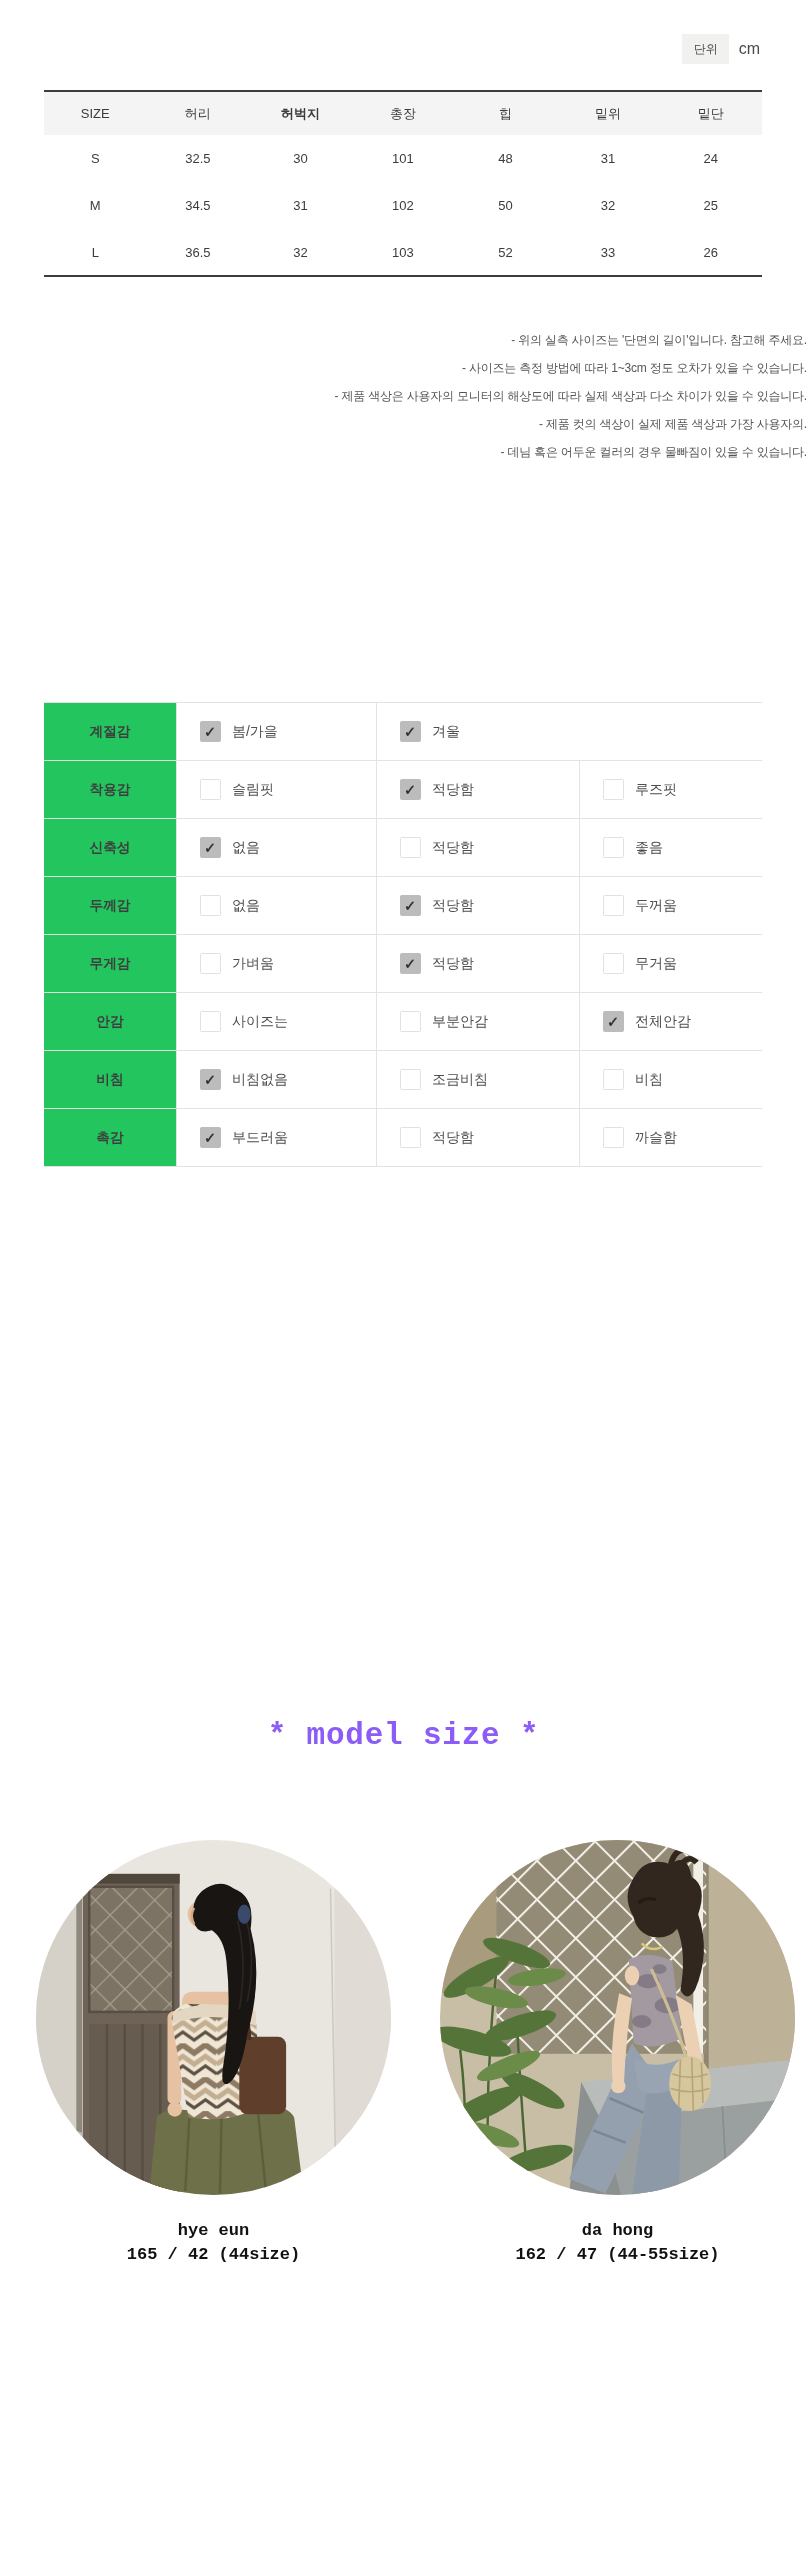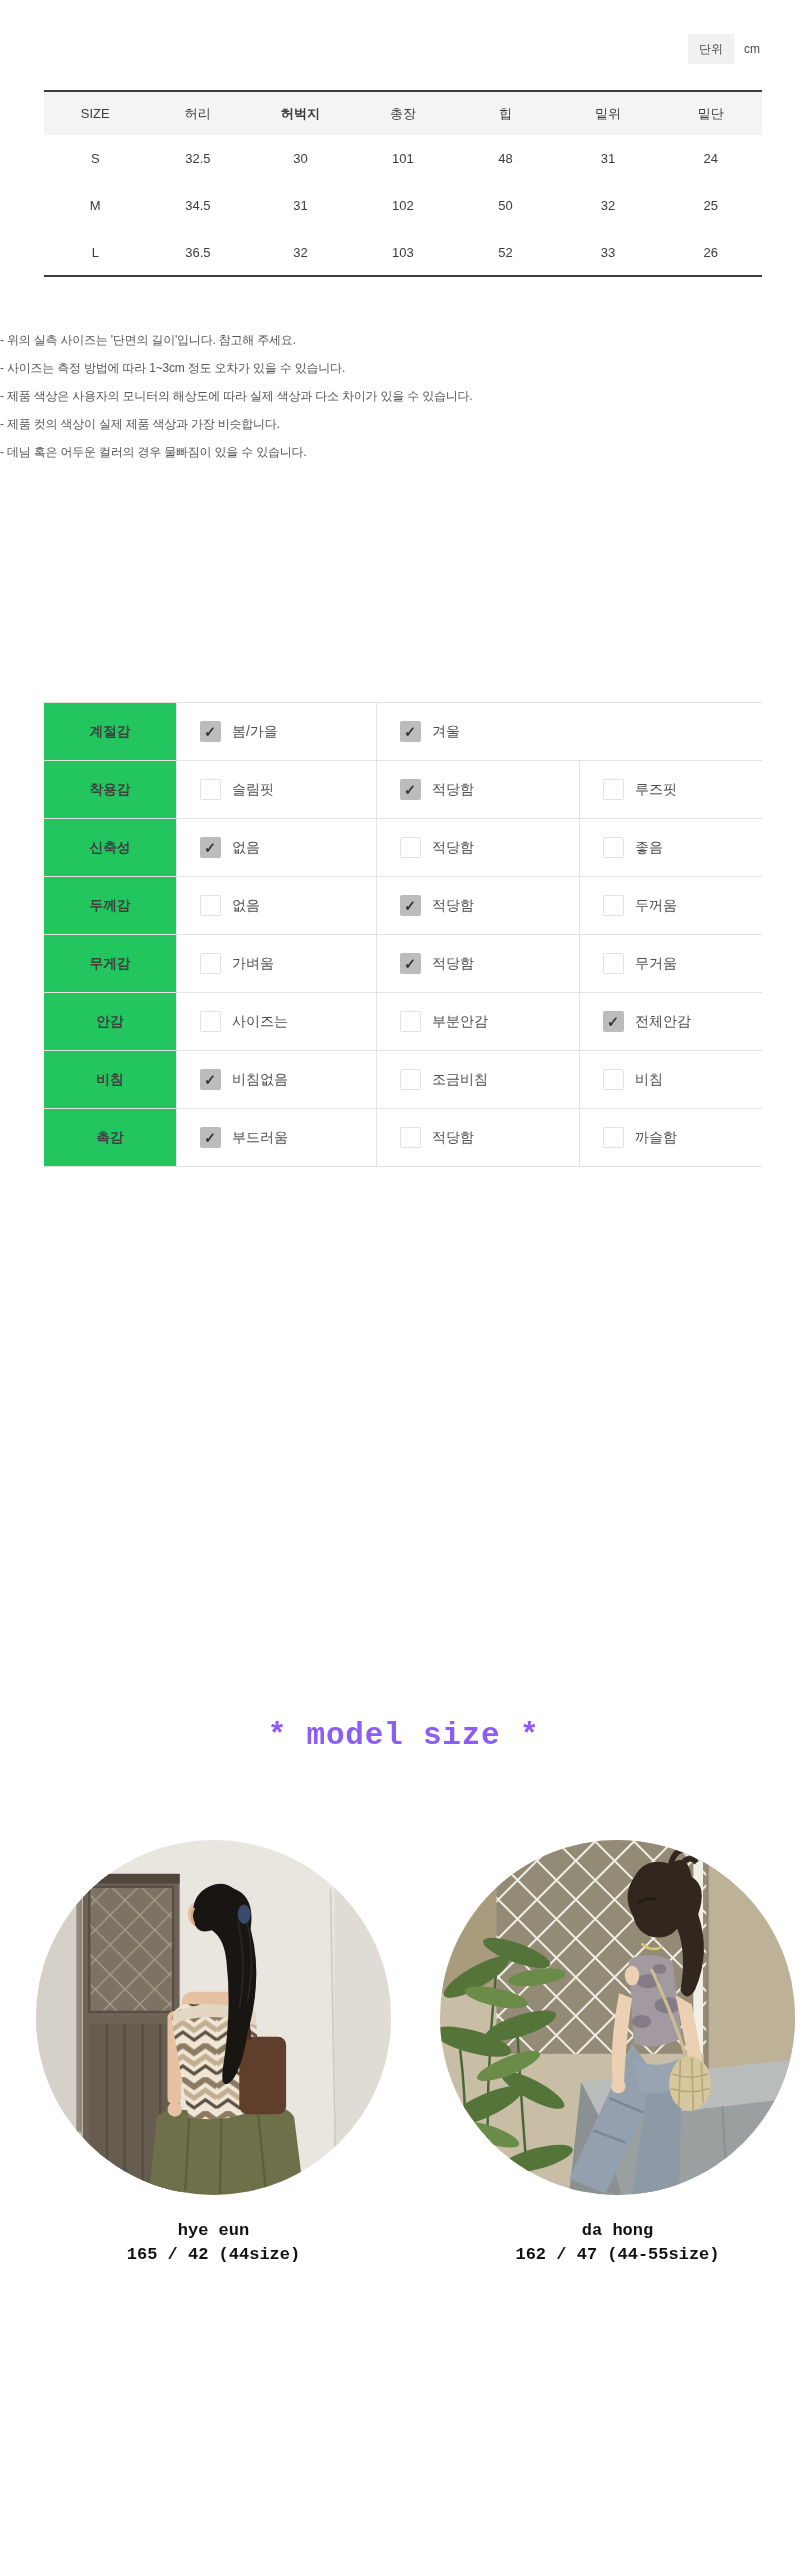--- a/index.html
+++ b/index.html
@@ -3,33 +3,33 @@
 <meta charset="utf-8">
 <style>
   * { margin:0; padding:0; box-sizing:border-box; }
   html,body { background:#ffffff; }
   body { font-family:"Liberation Sans", sans-serif; color:#3c3c3c; }
   .page { position:relative; width:807px; height:2576px; margin:16px auto; background:#fff; overflow:hidden; }
 
   
   .unit-row { position:absolute; top:18px; right:47px; display:flex; align-items:center; gap:9.7px; }
   .unit-box { background:#f1f1f0; color:#4a4a4a; font-size:12px; padding:6.5px 11.3px; }
-  .unit-val { color:#4a4a4a; font-size:12px; }
+  .unit-val { color:#4a4a4a; font-size:16px; }
 
   
   .size-table-wrap { position:absolute; left:44px; top:74px; width:718px; }
   table.size { width:100%; border-collapse:collapse; table-layout:fixed;
                border-top:2.4px solid #3d3d3d; border-bottom:2.4px solid #3d3d3d; }
   table.size th { background:#f4f4f4; font-weight:normal; font-size:13px; color:#3c3c3c;
                   height:44px; text-align:center; }
   table.size th.bold { font-weight:bold; }
   table.size td { height:47px; text-align:center; font-size:13px; color:#3c3c3c; }
 
   
-  .notes { position:absolute; left:0; top:310px; width:807px; text-align:left; }
+  .notes { position:absolute; left:0; top:310px; width:807px; text-align:right; }
   .note-line { font-size:12px; color:#555; line-height:28px; letter-spacing:-0.2px; }
 
   
   .attr-table { position:absolute; left:44px; top:686px; width:718px; border-bottom:0.8px solid #e3e3e3; }
   .attr-row { display:flex; border-top:0.8px solid #e3e3e3; height:58px; }
   .attr-label { width:132px; background:#22c55e; display:flex; align-items:center; justify-content:center;
                 font-size:13.7px; font-weight:bold; color:#3f3f3f; }
   .attr-opt { display:flex; align-items:center; padding-left:22.6px; border-left:0.8px solid #e3e3e3; }
   .attr-opt.c1 { width:200px; } .attr-opt.c2 { width:203px; } .attr-opt.c3 { width:183px; }
   .cb { width:21px; height:21px; margin-right:11.3px; display:flex; align-items:center; justify-content:center;
@@ -103,21 +103,21 @@
             <td>26</td>
           </tr>
         </tbody>
     </table>
   </div>
 
   <div class="notes" id="notes">
       <div class="note-line">- 위의 실측 사이즈는 '단면의 길이'입니다. 참고해 주세요.</div>
       <div class="note-line">- 사이즈는 측정 방법에 따라 1~3cm 정도 오차가 있을 수 있습니다.</div>
       <div class="note-line">- 제품 색상은 사용자의 모니터의 해상도에 따라 실제 색상과 다소 차이가 있을 수 있습니다.</div>
-      <div class="note-line">- 제품 컷의 색상이 실제 제품 색상과 가장 비슷합니다.</div>
+      <div class="note-line">- 제품 컷의 색상이 실제 제품 색상과 가장 사용자의.</div>
       <div class="note-line">- 데님 혹은 어두운 컬러의 경우 물빠짐이 있을 수 있습니다.</div>
     </div>
 
   <div class="attr-table" id="attr-table">
       <div class="attr-row">
         <div class="attr-label">계절감</div>
         <div class="attr-opt c1">
           <span class="cb checked">✓</span>
           <span class="opt-label">봄/가을</span>
         </div>

